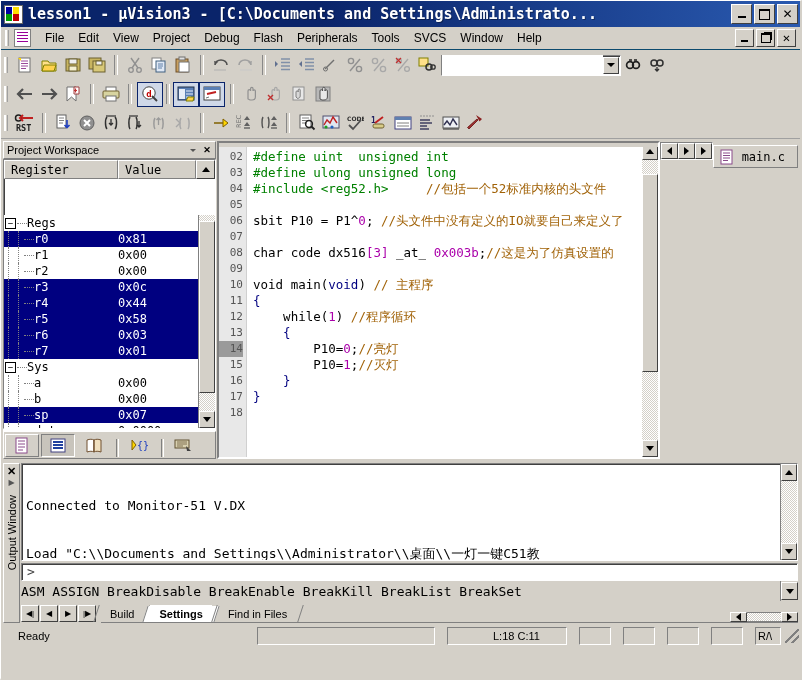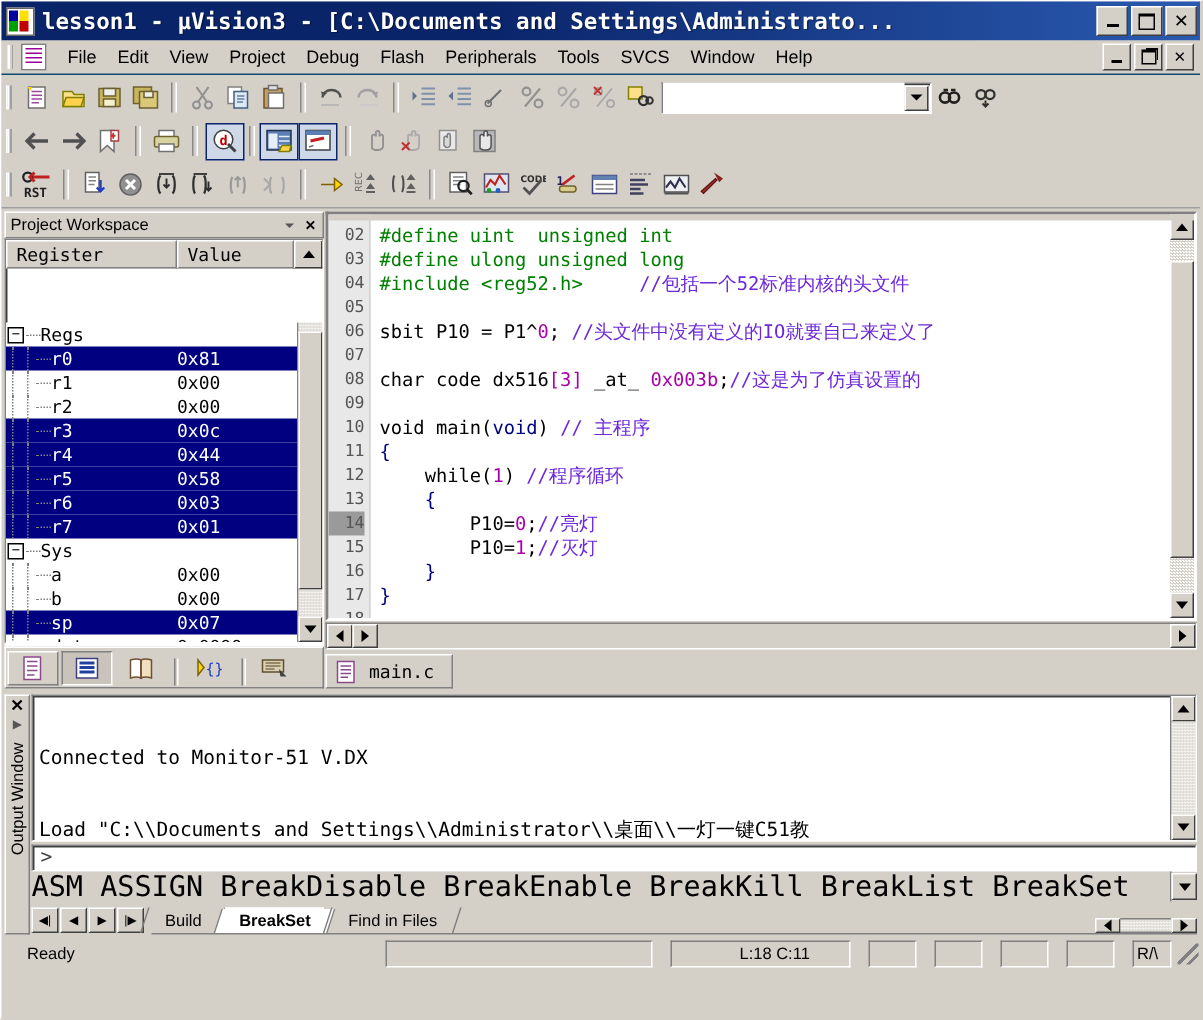--- a/index.html
+++ b/index.html
@@ -215,21 +215,21 @@
     width:32px; height:21px; margin-right:2px;
     display:flex; align-items:center; justify-content:center;
     border:1px solid; border-color:#fff #808080 #808080 #fff;
   }
   .wstab.on { border-color:#808080 #fff #fff #808080; background:#c8c4bc; }
   .wstab.flat { border-color:transparent; }
   .wsep { width:1px; height:18px; border-left:1px solid #808080;
     border-right:1px solid #fff; margin:0 3px;}
 
   
-  .editwrap { flex:1 1 auto; display:flex; flex-direction:column; margin-left:1px;}
+  .editwrap { flex:1 1 auto; display:flex; flex-direction:row; margin-left:1px;}
   .editor {
     flex:1 1 auto; display:flex;
     border:2px solid; border-color:#808080 #fff #fff #808080;
     background:#fff; overflow:hidden; position:relative;
   }
   .edtopband { position:absolute; left:0; right:0; top:0; height:4px; background:#d4d0c8; }
   .gutter {
     width:28px; flex:0 0 auto; background:#e8e8e8;
     font-family:"DejaVu Sans Mono", monospace; font-size:11px;
     color:#555; text-align:right; padding: 6px 3px 0 0; box-sizing:border-box;
@@ -238,21 +238,21 @@
   .gutline { height:16px; line-height:16px;}
   .gutline.bp { background:#9a9a9a; }
   .code {
     flex:1 1 auto; padding: 6px 0 0 6px;
     font-family:"DejaVu Sans Mono", monospace; font-size:12.5px;
     color:#000; white-space:pre; overflow:hidden;
   }
   .cline { height:16px; line-height:16px; }
   .kw { color:#000080; font-weight:normal; }
   .pp { color:#008000; }
-  .cm { color:#6d28d9; }
+  .cm { color:#a16207; }
   .num { color:#aa00aa; }
   .ed-vscroll { width:16px; flex:0 0 auto; display:flex;flex-direction:column; background:#d4d0c8;}
   .ed-hscroll { height:16px; display:flex; background:#d4d0c8; margin-top:1px;
      border:1px solid; border-color:#808080 #fff #fff #808080;}
   .hs-btn { width:15px; background:#d4d0c8; border:1px solid; border-color:#fff #404040 #404040 #fff;
     display:flex;align-items:center;justify-content:center;}
   .hs-btn.lf::after{content:'';border-top:4px solid transparent;border-bottom:4px solid transparent;border-right:5px solid #000;}
   .hs-btn.rt::after{content:'';border-top:4px solid transparent;border-bottom:4px solid transparent;border-left:5px solid #000;}
   .doctabs { display:flex; height:24px; align-items:flex-end; margin-top:3px; }
   .doctab {
@@ -290,21 +290,21 @@
   .cmdline {
     height: 22px; background:#fff; margin-top:2px;
     border:1px solid; border-color:#808080 #fff #fff #808080;
     box-shadow: inset 1px 1px 0 #404040;
     display:flex; align-items:center;
     font-family:"DejaVu Sans Mono", monospace; font-size:13px;
     padding-left:5px; color:#444;
   }
   .cmdhint {
     height:20px; display:flex; align-items:center;
-    font-family:"DejaVu Sans Mono", monospace; font-size:19px;
+    font-family:"DejaVu Sans Mono", monospace; font-size:13px;
     background:#d4d0c8; overflow:hidden; white-space:nowrap;
     border-right:1px solid #808080;
   }
   .cmdhintrow { display:flex; align-items:center; }
   .cmdhintrow .dd {
     width:15px;height:16px;background:#d4d0c8;
     border:1px solid;border-color:#fff #404040 #404040 #fff;
     display:flex;align-items:center;justify-content:center; flex:0 0 auto;}
   .cmdhintrow .dd::after{content:'';border-left:4px solid transparent;border-right:4px solid transparent;border-top:5px solid #000;}
   .outtabs {
@@ -1031,21 +1031,21 @@
         <div class="navbtn">▶</div>
         <div class="navbtn">|▶</div>
         <div class="tabstrip">
           <div class="ftab">
               <span class="sl"></span>
               <span>Build</span>
               <span class="sr"></span>
             </div>
           <div class="ftab on" style="margin-left:7px;">
               <span class="sl"></span>
-              <span>BreakSet</span>
+              <span>Settings</span>
               <span class="sr"></span>
             </div>
           <div class="ftab" style="margin-left:7px;">
               <span class="sl"></span>
               <span>Find in Files</span>
               <span class="sr"></span>
             </div>
           <div class="hscroll2">
             <div class="hs-btn lf"></div>
             <div style="width:34px;background:repeating-conic-gradient(#fff 0% 25%,#d4d0c8 0% 50%) 0 0/2px 2px;border-top:1px solid #808080;border-bottom:1px solid #808080;"></div>

